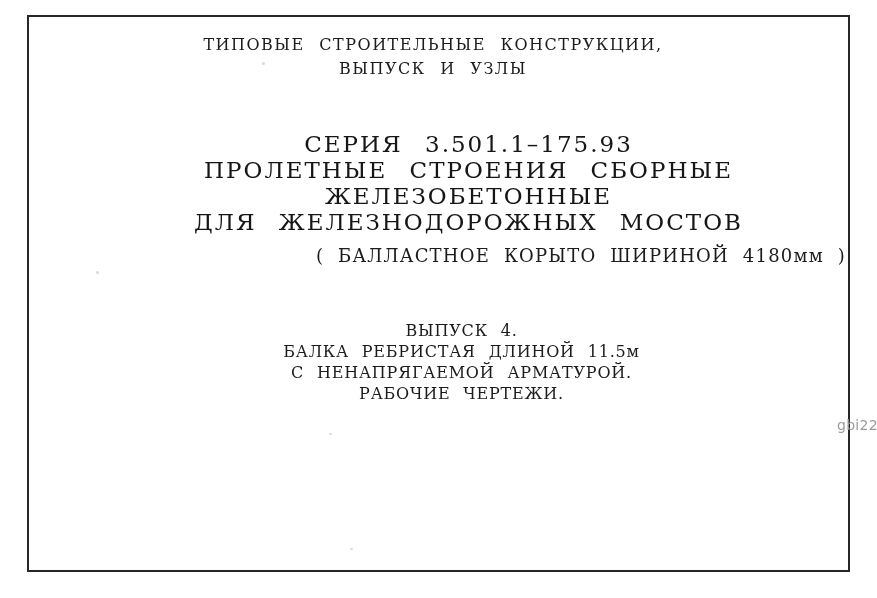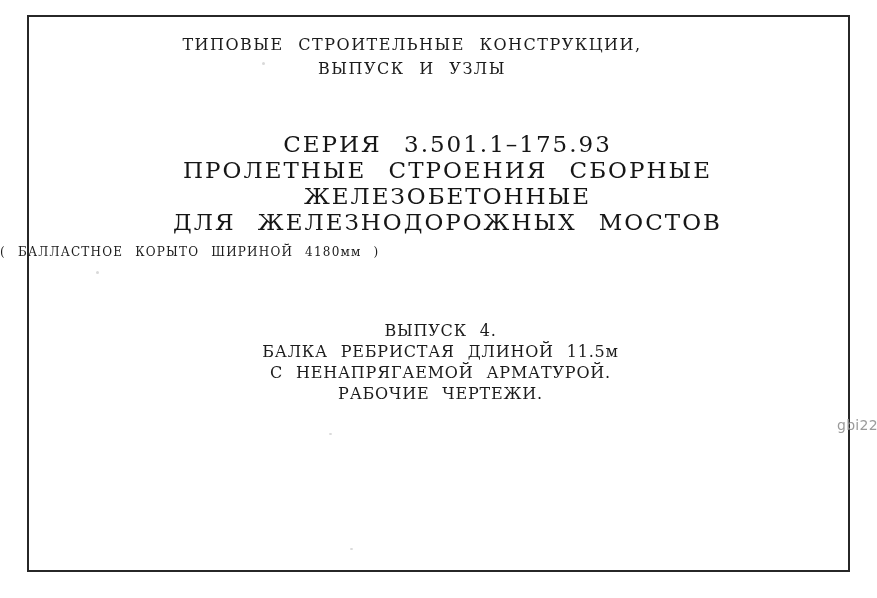--- a/index.html
+++ b/index.html
@@ -26,20 +26,21 @@
     left: 27px;
     top: 15px;
     width: 823px;
     height: 557px;
     border: 2.5px solid #272727;
     background: transparent;
   }
 
   .text-line {
     white-space: nowrap;
+    margin-left: 42px;
   }
 
   
   .header-block {
     position: absolute;
     top: 33px;
     left: 0;
     width: 824px;
     text-align: center;
     font-size: 16px;
@@ -62,22 +63,22 @@
     line-height: 26px;
     color: #161616;
   }
 
   
   .subtitle-block {
     position: absolute;
     top: 245px;
     left: 0;
     width: 846px;
-    text-align: left;
-    font-size: 12px;
+    text-align: right;
+    font-size: 18px;
     letter-spacing: 1.2px;
     word-spacing: 7px;
     color: #1c1c1c;
   }
 
   
   .issue-block {
     position: absolute;
     top: 320px;
     left: 2px;

